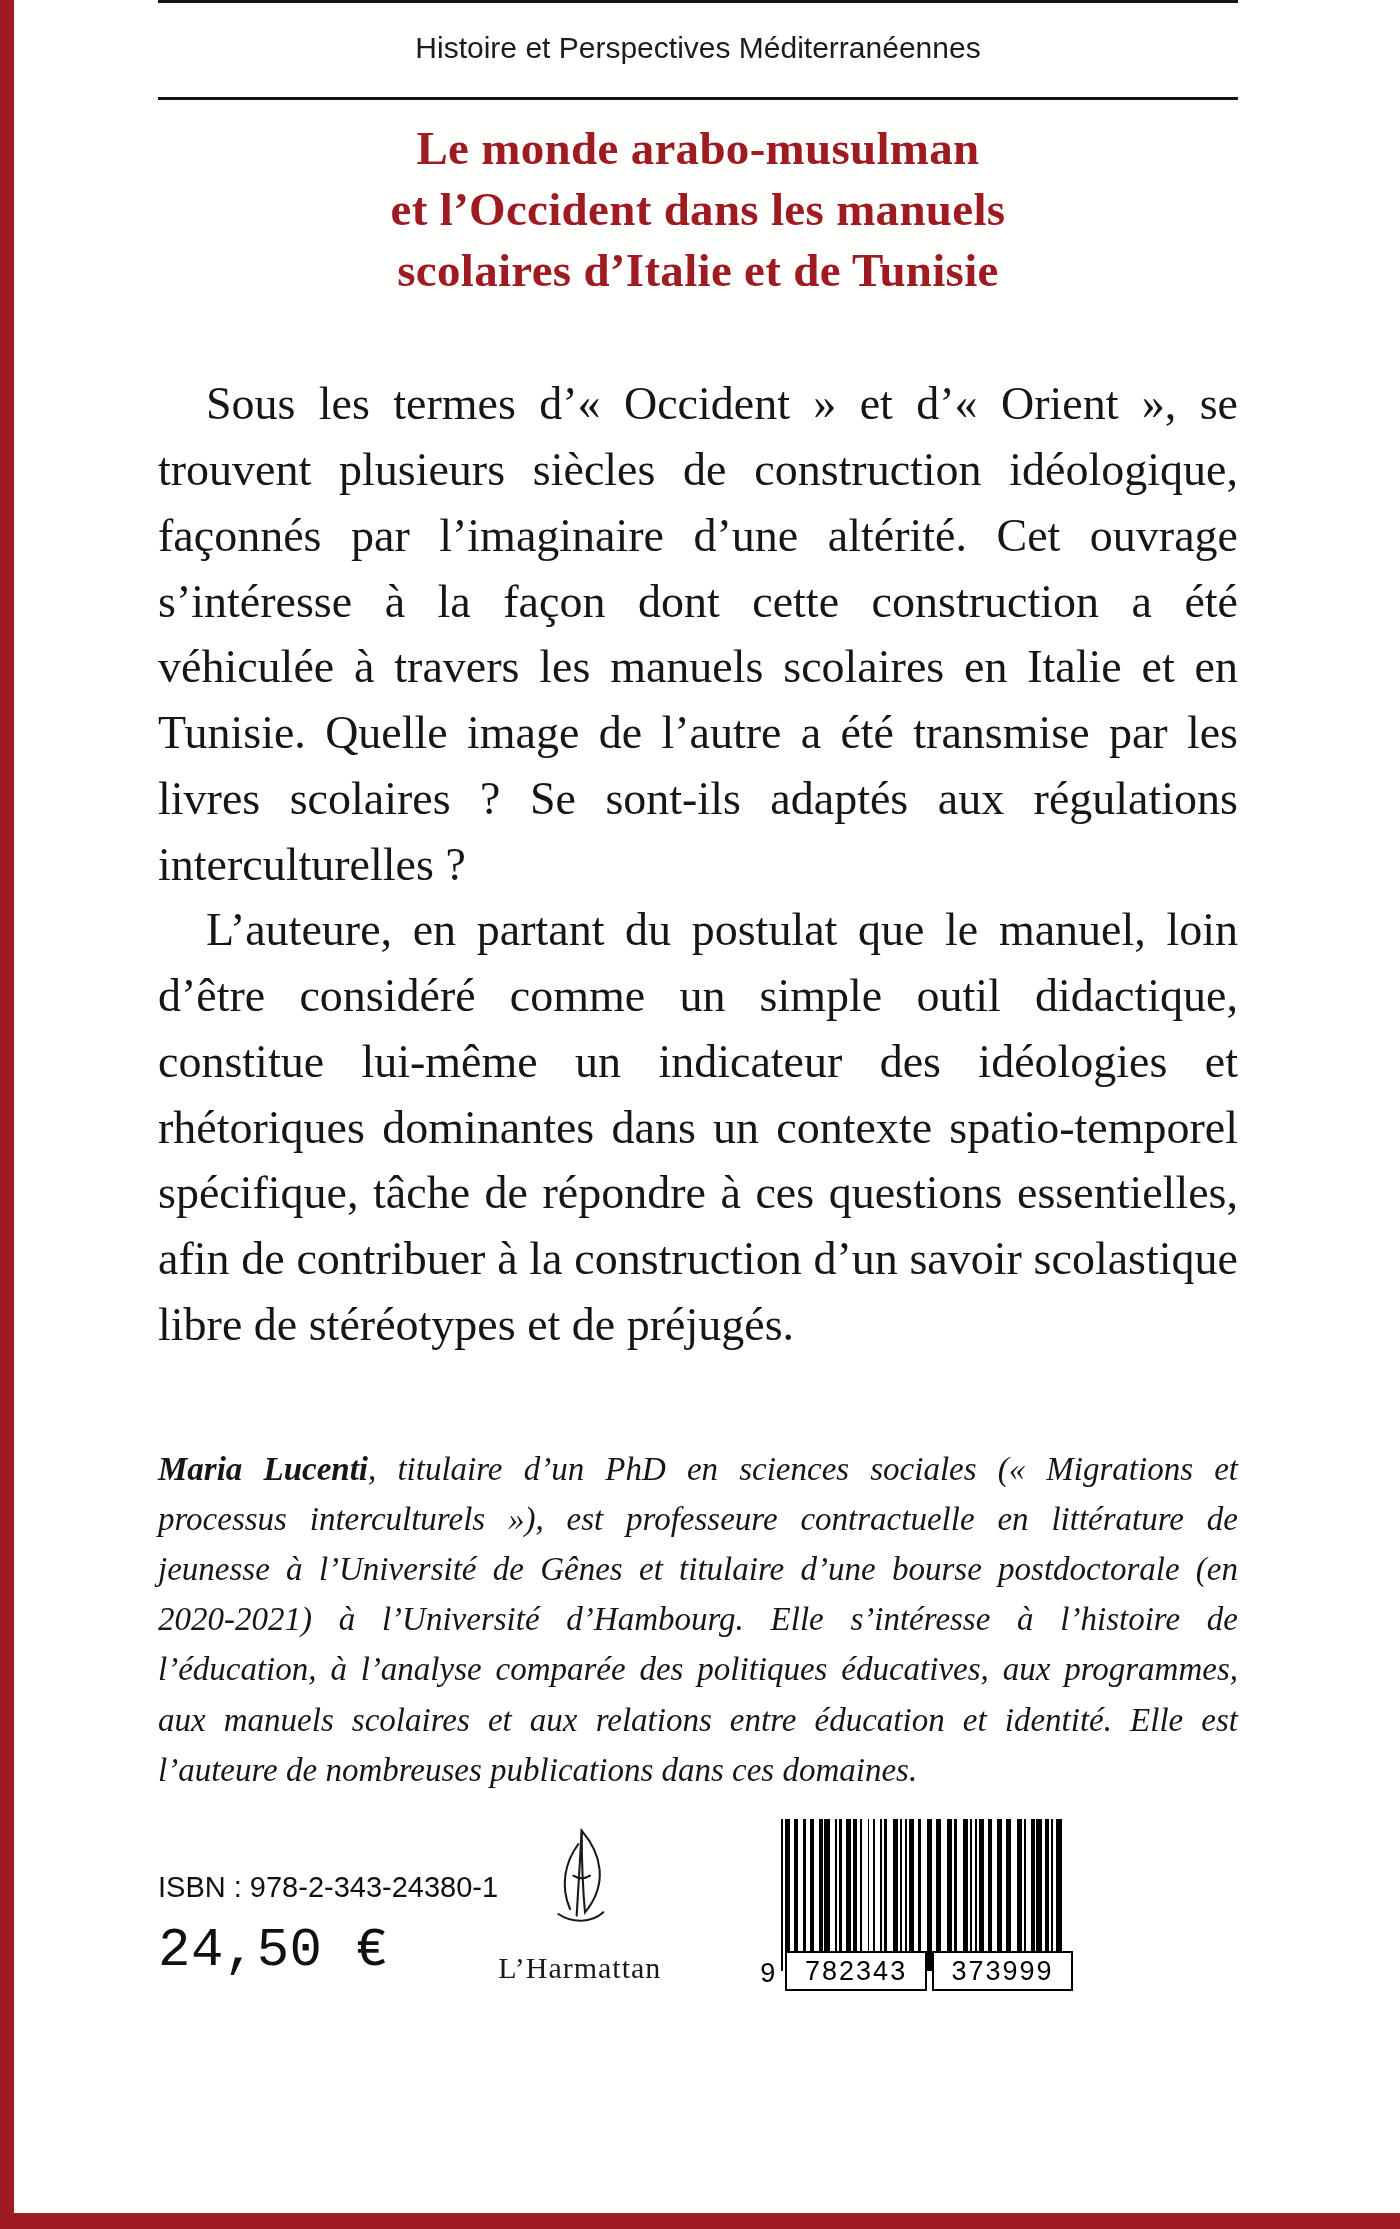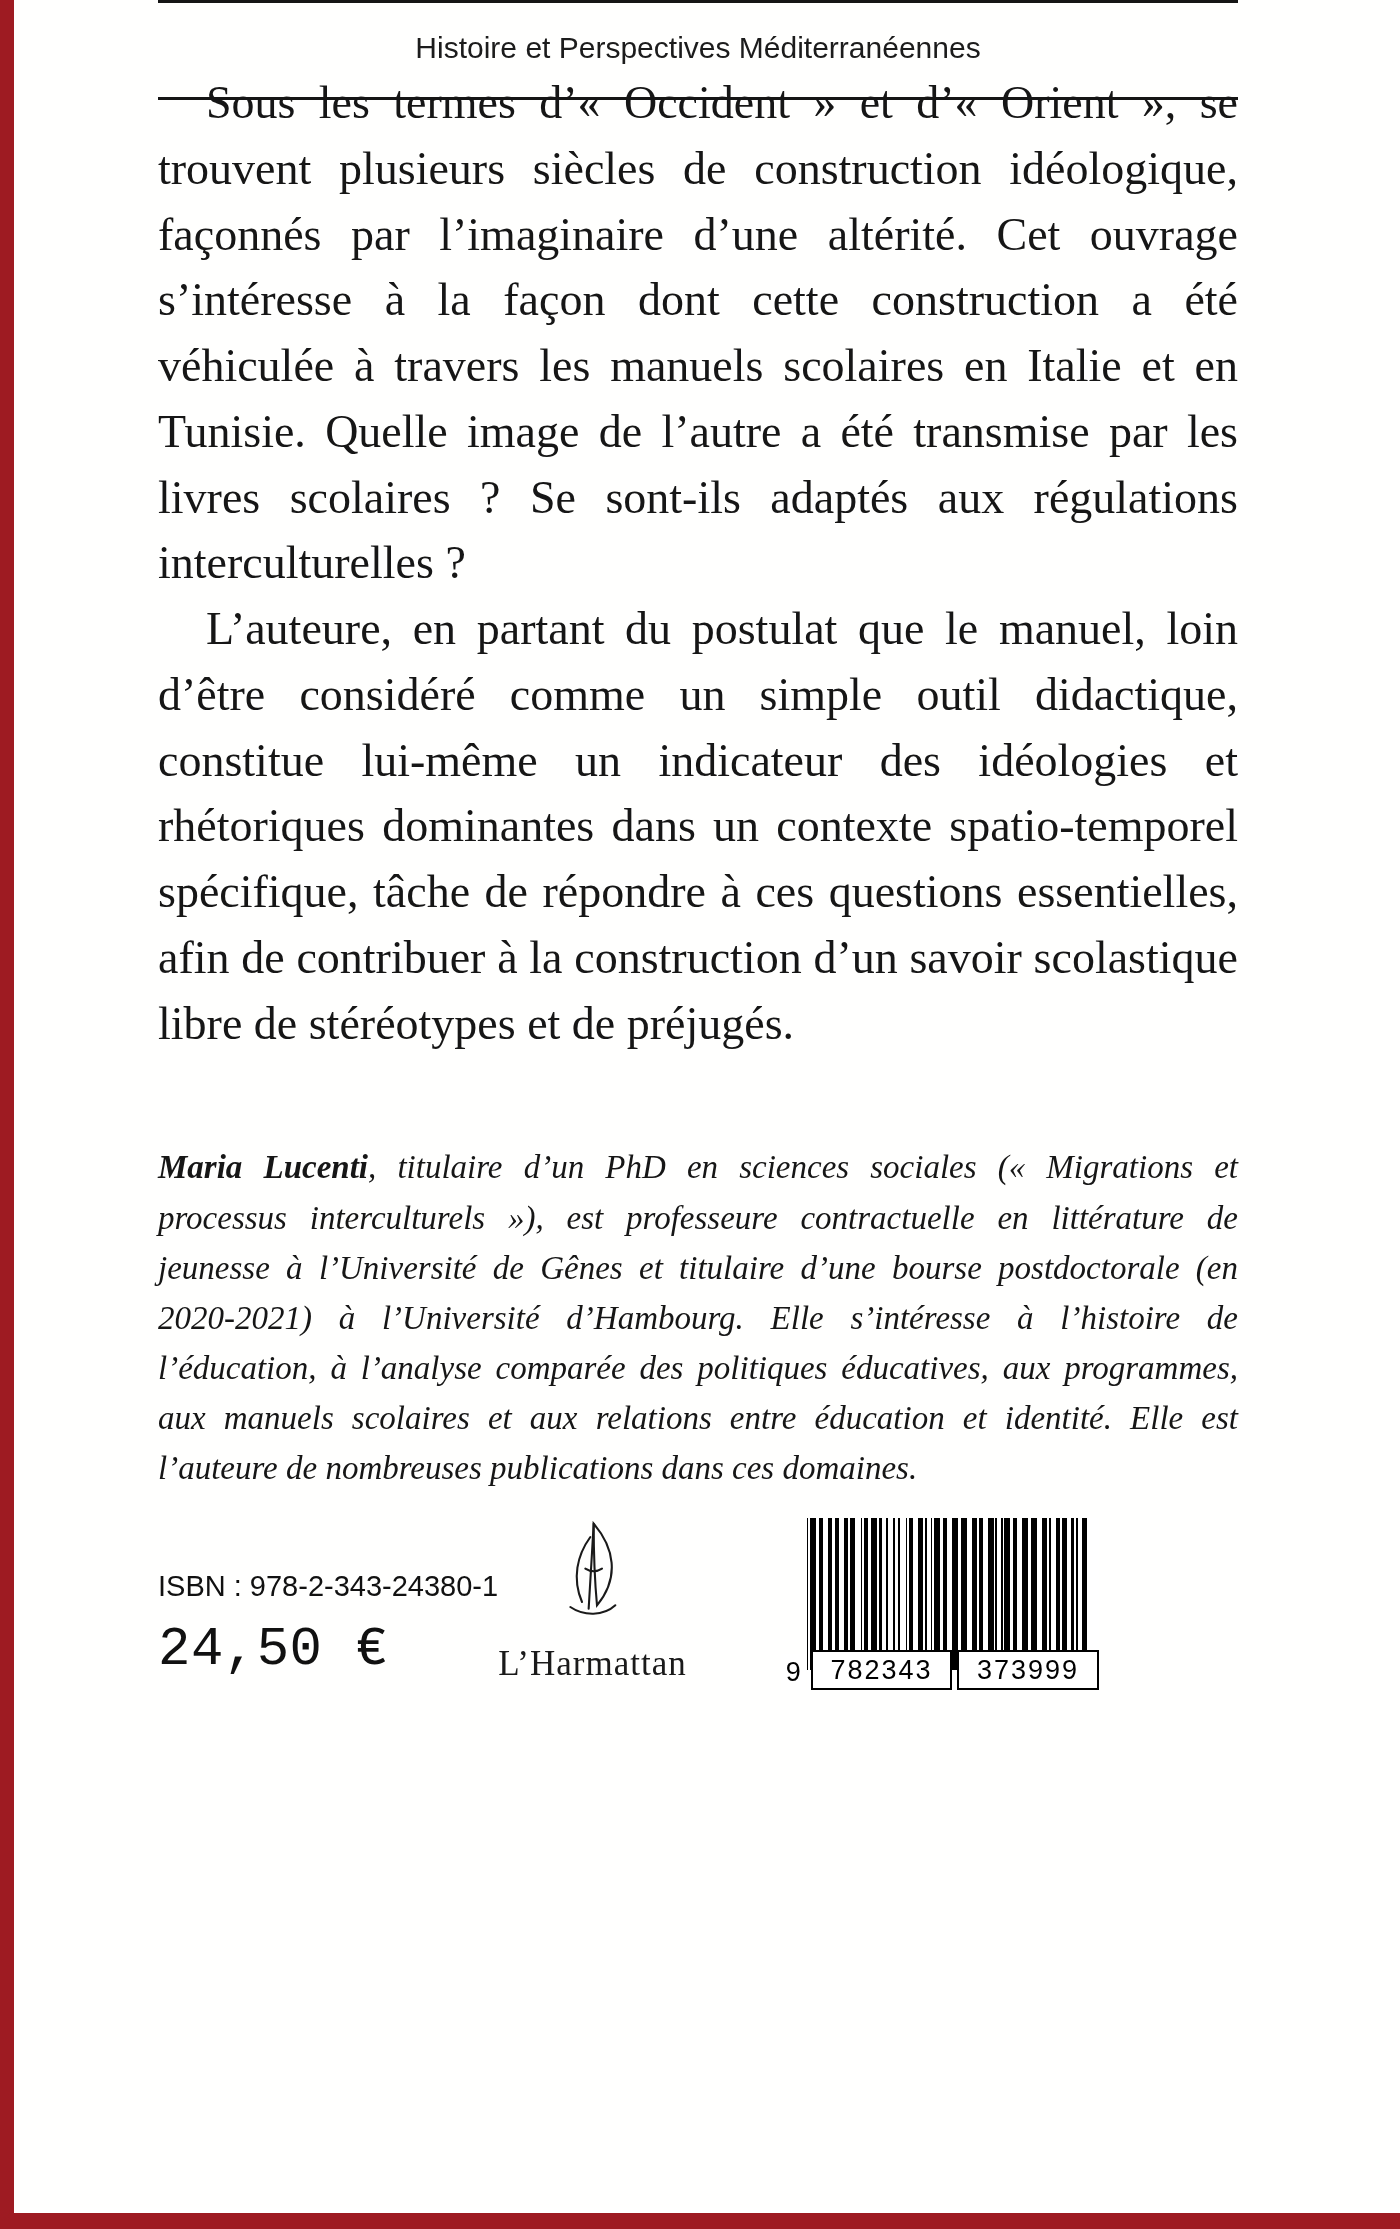--- a/index.html
+++ b/index.html
@@ -72,21 +72,21 @@
   }
   .isbn-block .price {
     font-size:54px;
     margin-top:16px;
     letter-spacing:0.5px;
     font-family:Liberation Mono, monospace;
   }
   .logo { text-align:center; padding-bottom:6px; margin-right:120px; }
   .logo .logo-name {
     font-family:"Liberation Serif", serif;
-    font-size:35px;
+    font-size:30px;
     color:#1a1a1a;
     letter-spacing:1px;
     margin-top:4px;
   }
   .barcode {
     position:relative;
     width:292px; height:172px;
     background:#fff;
   }
   .bars {
@@ -128,20 +128,25 @@
 </style>
 </head>
 <body>
 
 <div class="page">
 
   <div class="stripe-left"></div>
 
   <div class="content">
 
+    <h1 class="title">
+      <span>Le monde arabo-musulman</span>
+      <span>et l’Occident dans les manuels</span>
+      <span>scolaires d’Italie et de Tunisie</span>
+    </h1>
 
     <div class="synopsis">
       <p>Sous les termes d’« Occident » et d’« Orient », se trouvent plusieurs siècles de construction idéologique, façonnés par l’imaginaire d’une altérité. Cet ouvrage s’intéresse à la façon dont cette construction a été véhiculée à travers les manuels scolaires en Italie et en Tunisie. Quelle image de l’autre a été transmise par les livres scolaires ? Se sont-ils adaptés aux régulations interculturelles ?</p>
       <p>L’auteure, en partant du postulat que le manuel, loin d’être considéré comme un simple outil didactique, constitue lui-même un indicateur des idéologies et rhétoriques dominantes dans un contexte spatio-temporel spécifique, tâche de répondre à ces questions essentielles, afin de contribuer à la construction d’un savoir scolastique libre de stéréotypes et de préjugés.</p>
     </div>
 
     <p class="bio"><b>Maria Lucenti</b><span>, titulaire d’un PhD en sciences sociales (« Migrations et processus interculturels »), est professeure contractuelle en littérature de jeunesse à l’Université de Gênes et titulaire d’une bourse postdoctorale (en 2020-2021) à l’Université d’Hambourg. Elle s’intéresse à l’histoire de l’éducation, à l’analyse comparée des politiques éducatives, aux programmes, aux manuels scolaires et aux relations entre éducation et identité. Elle est l’auteure de nombreuses publications dans ces domaines.</span></p>
 
 
     <div class="pub-row">

